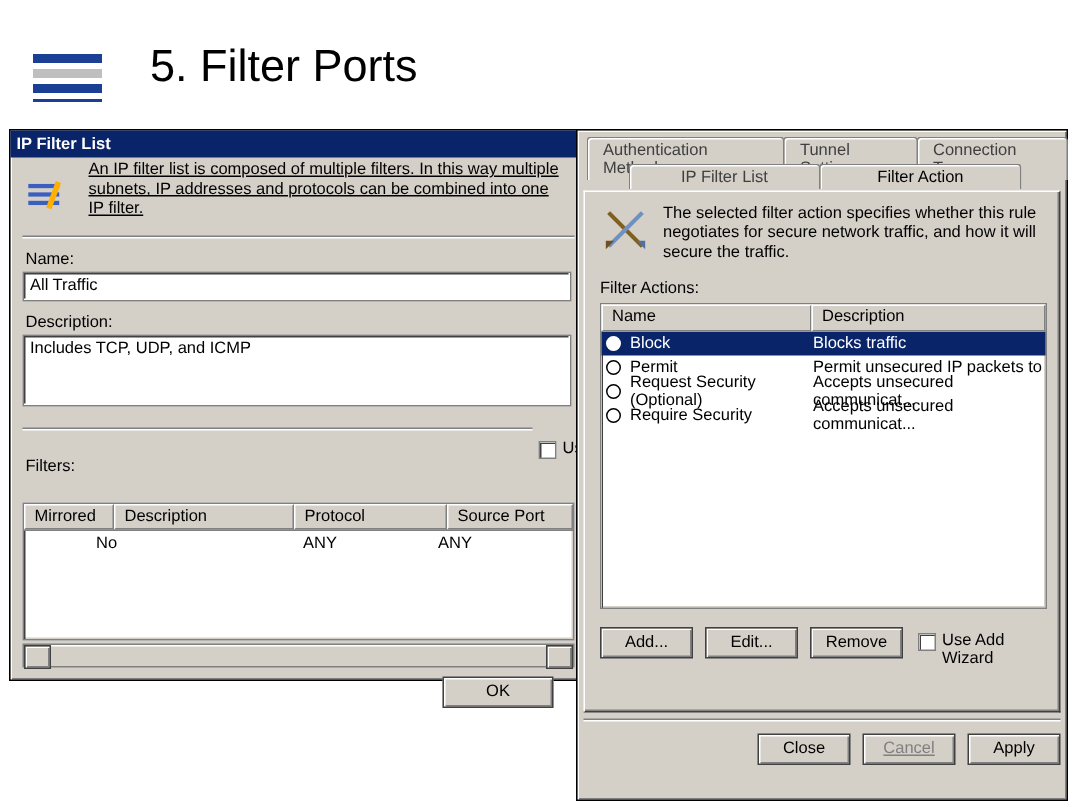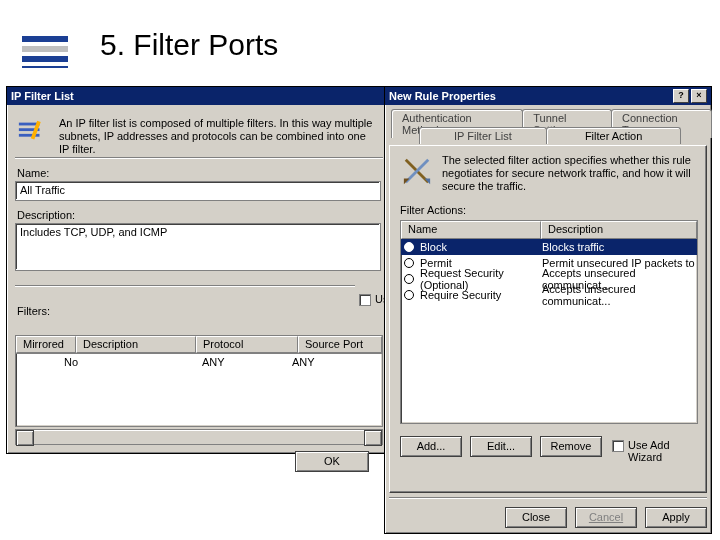--- a/index.html
+++ b/index.html
@@ -75,21 +75,21 @@
     box-shadow: inset 1px 1px 0 #404040, inset -1px -1px 0 #d4d0c8;
   }
 
   
   #ipfilt { left:6px; top:86px; width:384px; height:368px; }
   #ipfilt .body { position:relative; width:100%; height:calc(100% - 18px); }
   .ipfilt-icon {
     position:absolute; left:10px; top:12px; width:30px; height:30px;
   }
   .ipfilt-icon svg { width:30px; height:30px; }
-  .ipfilt-desc { position:absolute; left:52px; top:12px; width:320px; line-height:13px; }
+  .ipfilt-desc { position:absolute; left:52px; top:2px; width:320px; line-height:13px;text-decoration:underline; }
   .hr { position:absolute; left:8px; height:2px; width:368px;
         border-top:1px solid #808080; border-bottom:1px solid #fff; }
   #ipfilt-hr1 { top:52px; }
   #ipfilt-hr2 { top:180px; width:340px; left:8px; }
 
   .ipfilt-listbox {
     position:absolute; left:8px; top:230px; width:368px; height:92px;
   }
   .col-head {
     display:flex; background:#d4d0c8; height:18px; border-bottom:1px solid #808080;
@@ -221,27 +221,20 @@
       </div>
     </div>
 
     <div class="scroll-stub"></div>
 
     <div class="btn" style="left:288px; top:346px; width:74px;">OK</div>
   </div>
 </div>
 
 <div id="rule" class="window">
-  <div class="titlebar">
-    <span>New Rule Properties</span>
-    <span class="title-icons">
-      <span class="title-btn">?</span>
-      <span class="title-btn">×</span>
-    </span>
-  </div>
   <div class="body">
 
     <div class="tab-row" style="left:6px; top:4px;">
       <div class="tab dim">Authentication Methods</div>
       <div class="tab dim">Tunnel Setting</div>
       <div class="tab dim">Connection Type</div>
     </div>
     <div class="tab-row" style="left:34px; top:22px;">
       <div class="tab dim" style="padding:2px 34px;">IP Filter List</div>
       <div class="tab" style="padding:2px 38px;">Filter Action</div>

